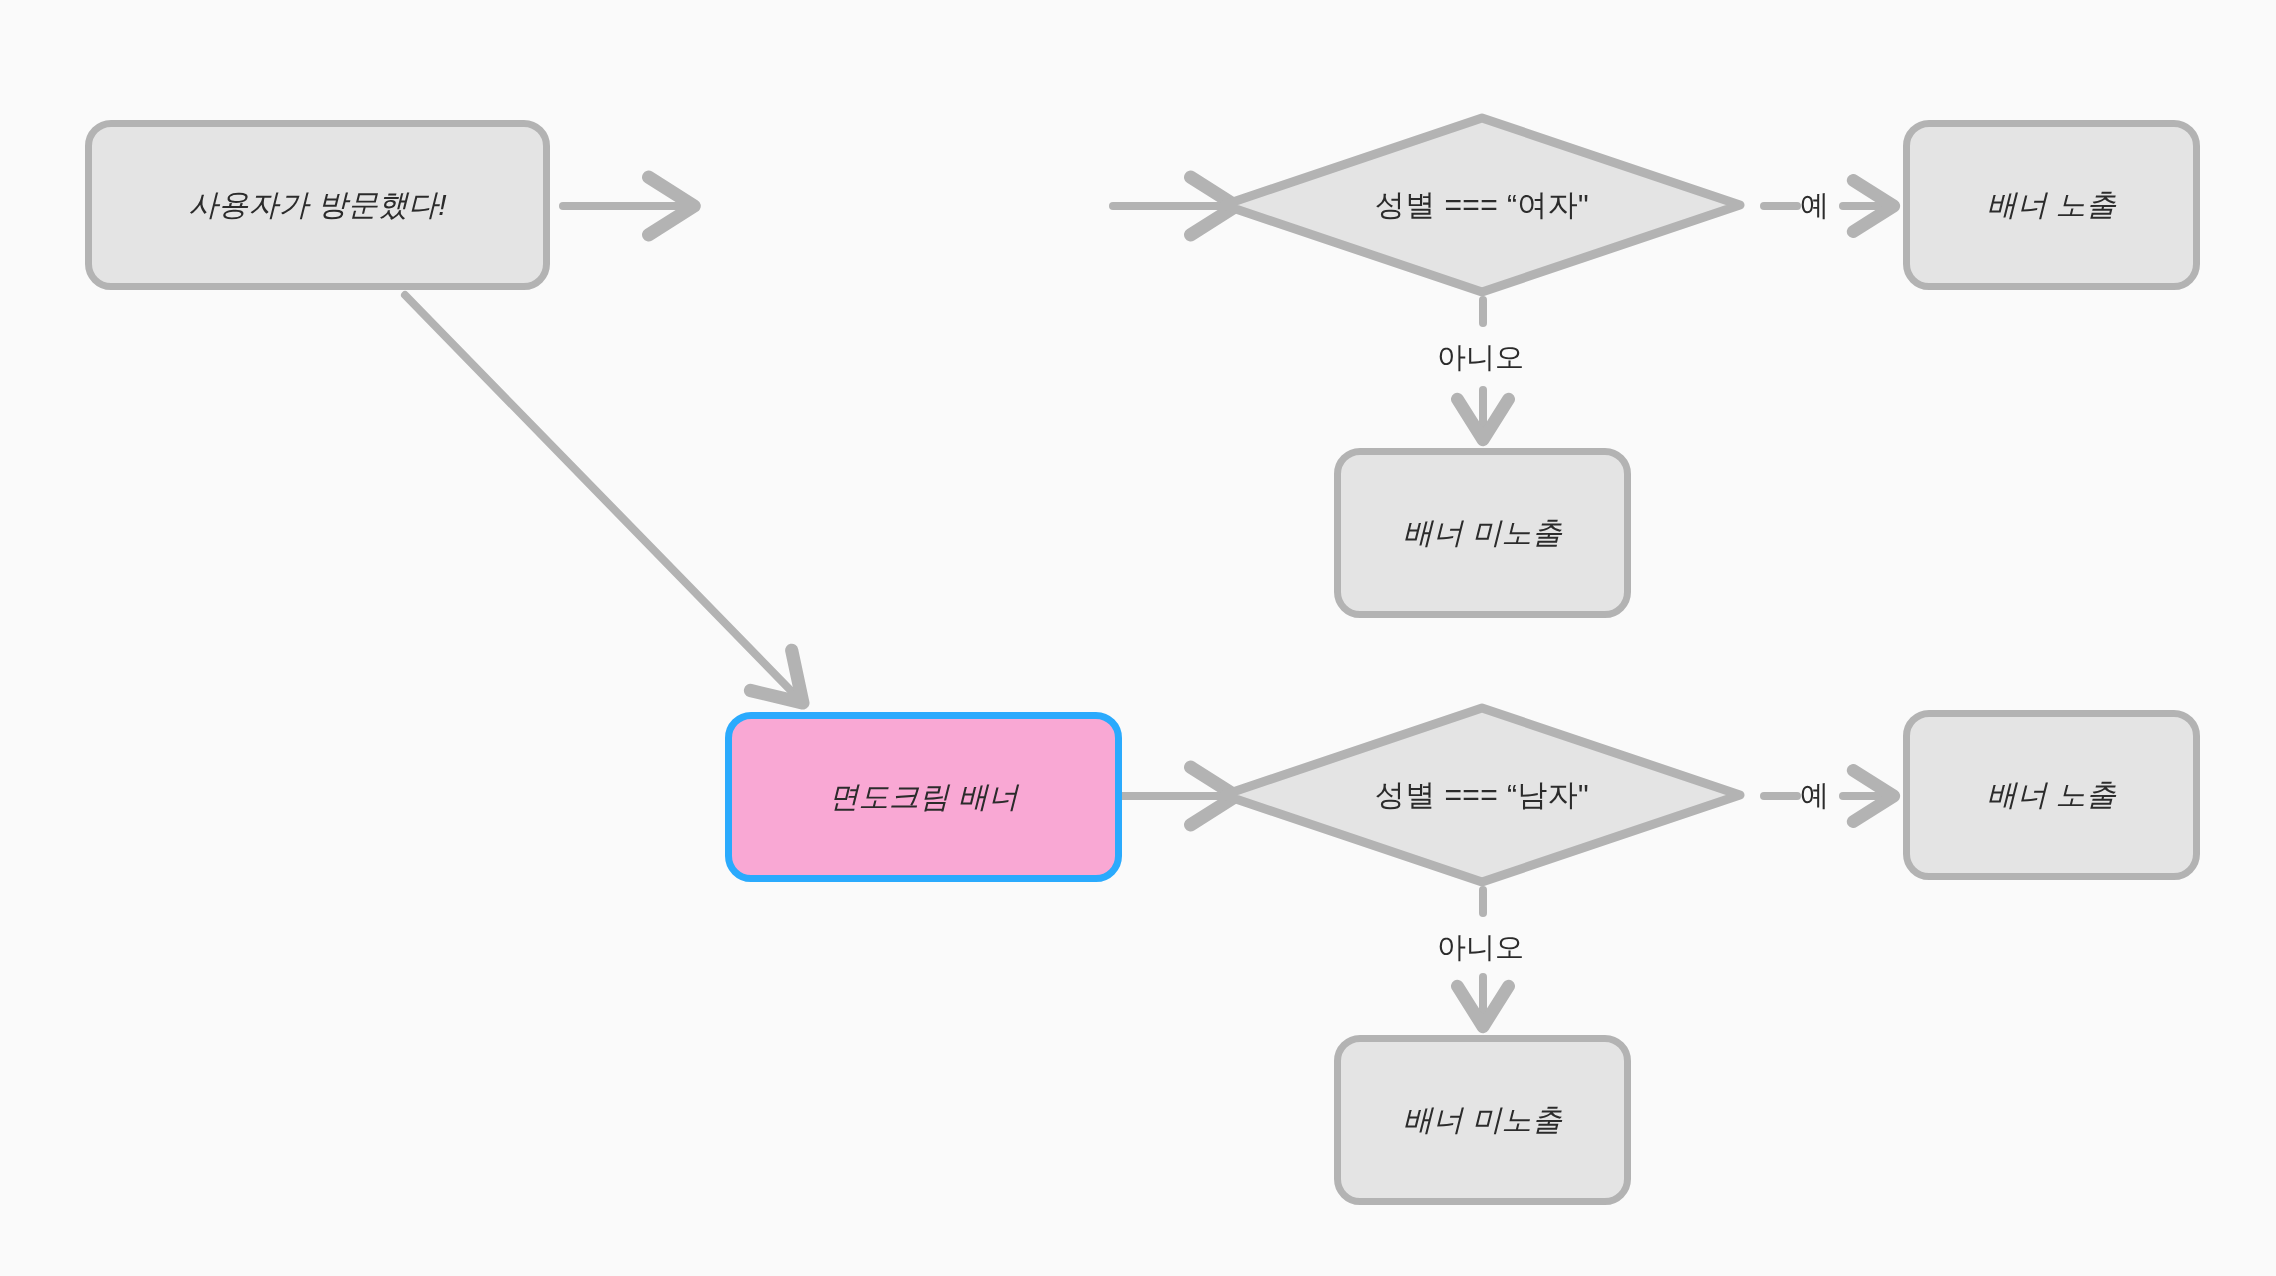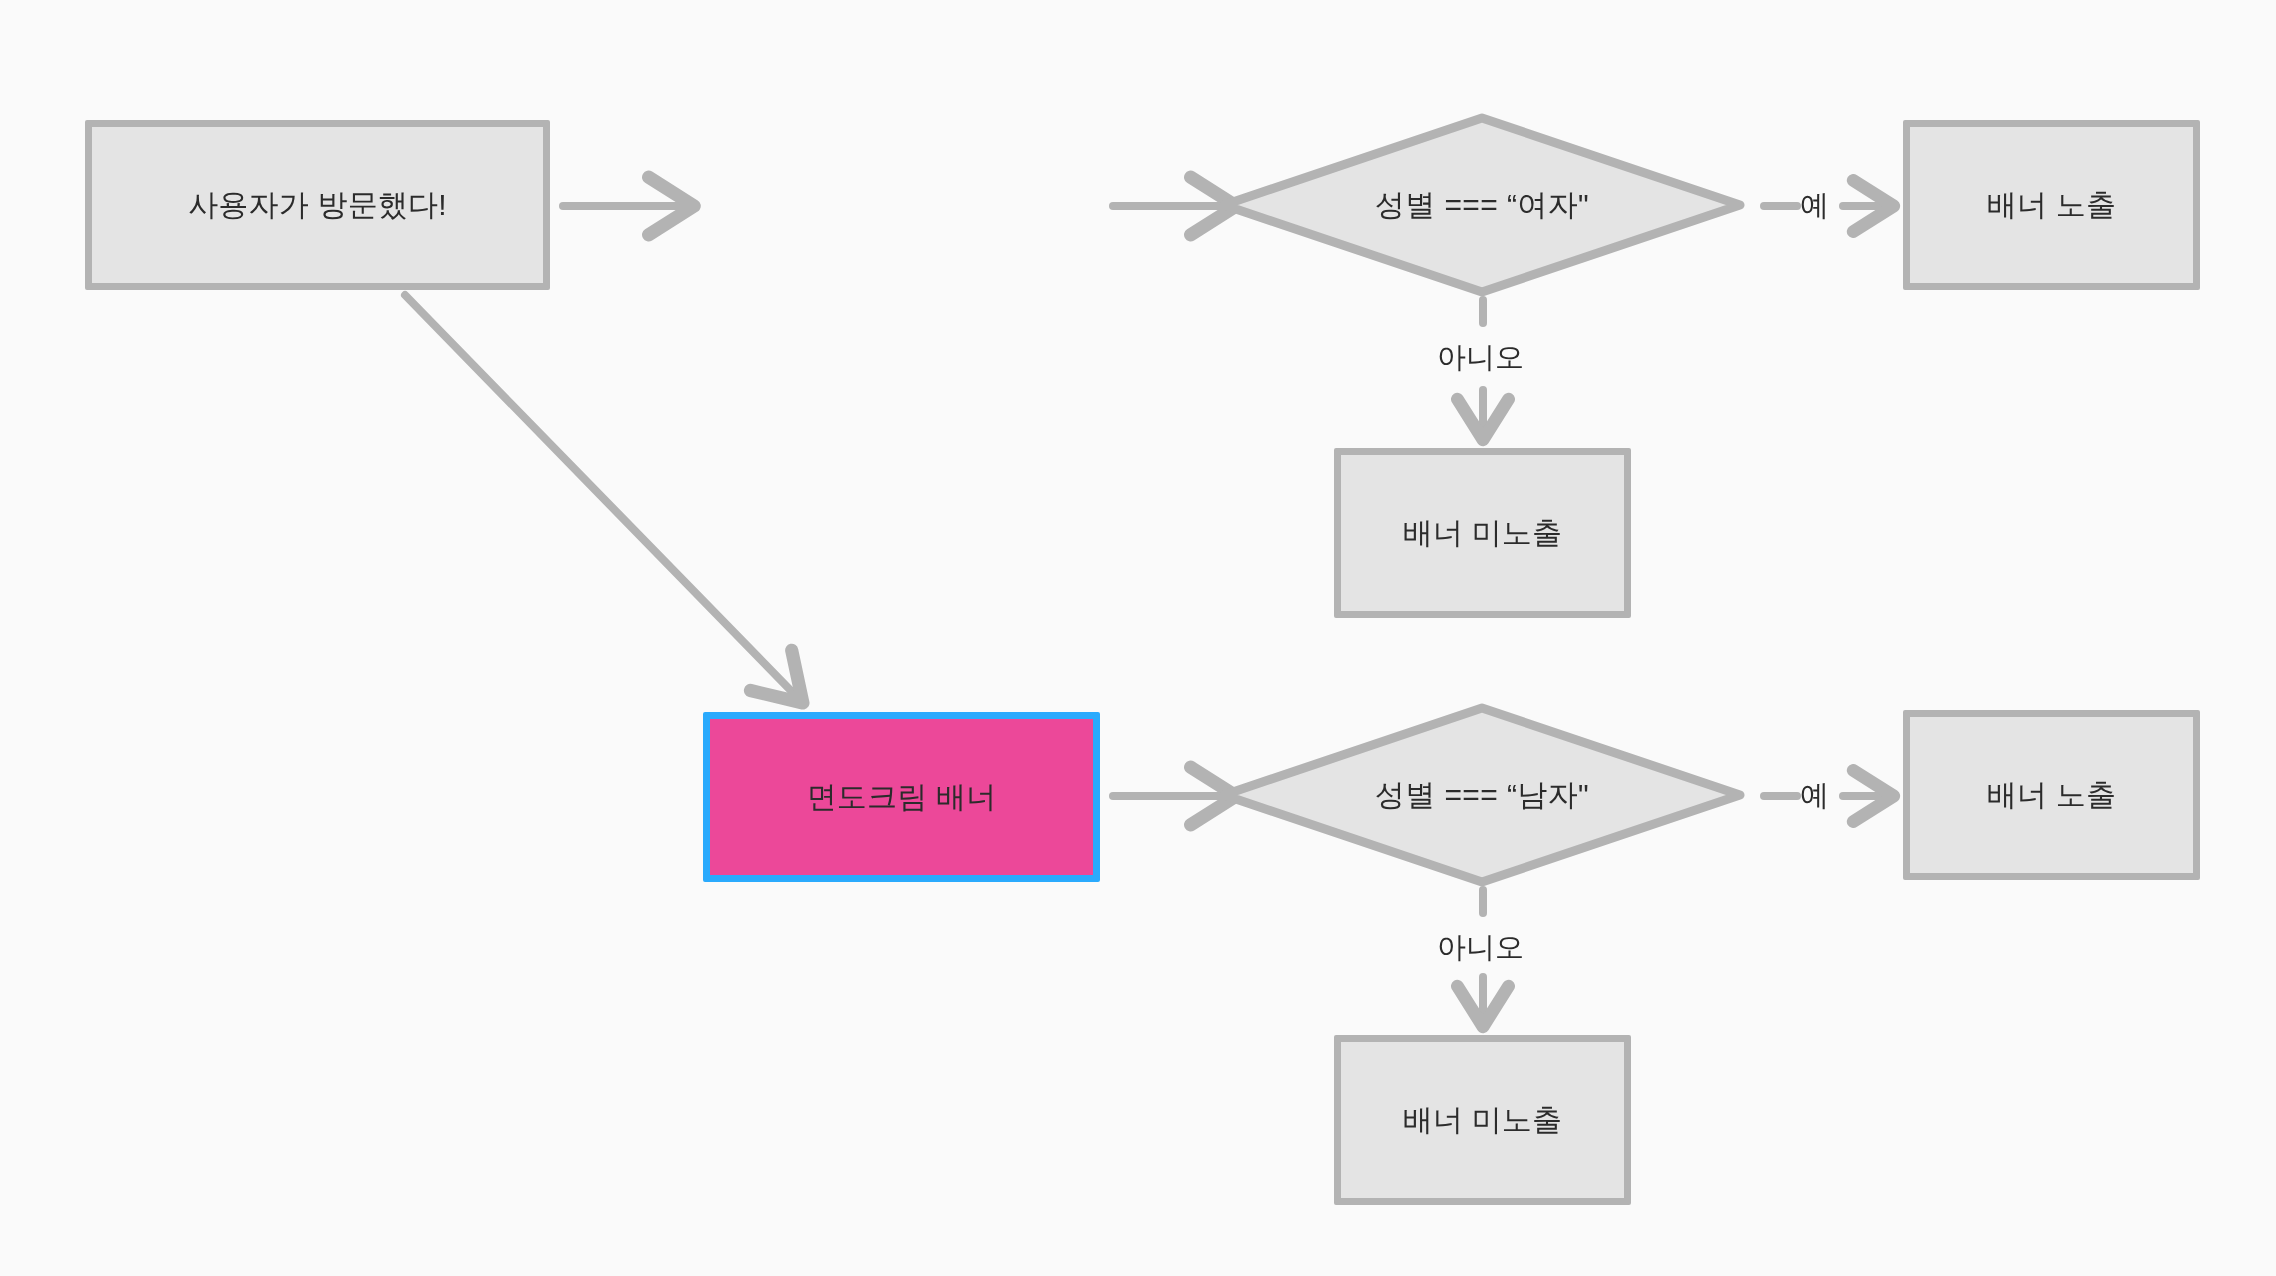--- a/index.html
+++ b/index.html
@@ -27,40 +27,42 @@
     pointer-events: none;
   }
 
   .node {
     position: absolute;
     box-sizing: border-box;
     display: flex;
     align-items: center;
     justify-content: center;
     text-align: center;
-    border-radius: 2px;
+    border-radius: 26px;
     border-style: solid;
     border-width: 7px;
     font-size: 30px;
     line-height: 1.35;
     letter-spacing: 0.2px;
     color: #2b2b2b;
     z-index: 3;
+    font-style: italic;
   }
   .node.gray {
     background: #e4e4e4;
     border-color: #b3b3b3;
   }
   .node.red {
     background: #fdc8c1;
     border-color: #fa7059;
   }
   .node.blue {
-    background: #ec4899;
+    background: #f9a8d4;
     border-color: #2aaafd;
+    margin-left: 22px;
   }
 
   .diamond-wrap {
     position: absolute;
     z-index: 3;
   }
   .diamond-wrap svg {
     position: absolute;
     left: 0;
     top: 0;

